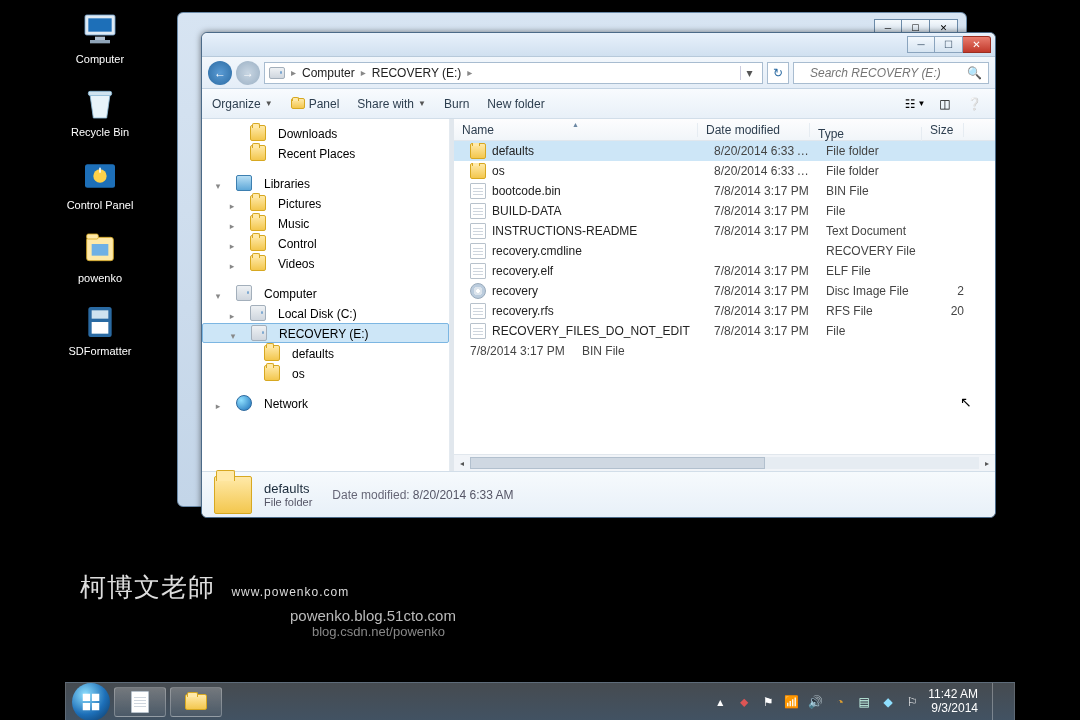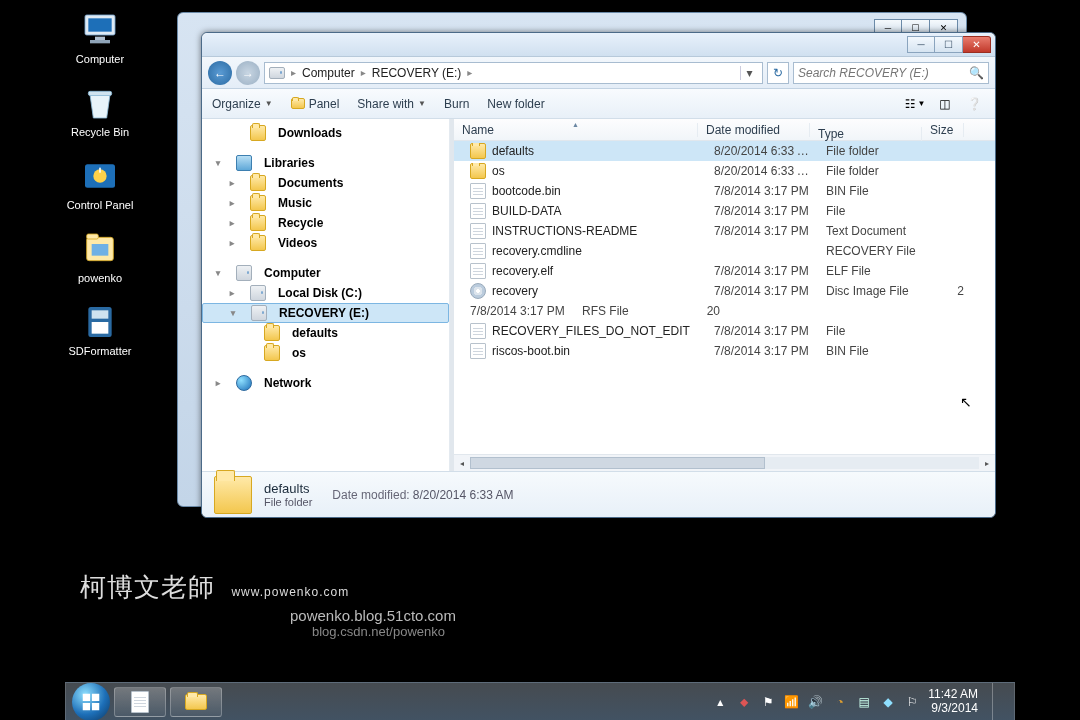--- a/index.html
+++ b/index.html
@@ -27,33 +27,33 @@
 
 .addr-row { height: 32px; background: linear-gradient(#f2f7fc,#e4edf7); border-bottom: 1px solid #c2d2e2; display: flex; align-items: center; padding: 0 6px; gap: 4px; }
 .nav-circle { width: 24px; height: 24px; border-radius: 50%; background: radial-gradient(#5a9bd4,#2a6aa2); display: flex; align-items: center; justify-content: center; cursor: pointer; }
 .nav-circle span { color:#fff; font-size:12px; font-weight:bold; }
 .nav-circle.fwd { background: radial-gradient(#c8d6e3,#9aafc3); }
 .addr-bar { flex: 1; height: 22px; border: 1px solid #a8bcd0; background: #fff; display: flex; align-items: center; padding: 0 4px; gap: 6px; }
 .addr-bar .crumb { color: #222; cursor: pointer; }
 .addr-bar .sep { color: #888; font-size:10px; }
 .addr-drop { width: 18px; border-left: 1px solid #ccd; text-align:center; color:#555; cursor:pointer; }
 .refresh { width: 22px; height: 22px; border:1px solid #a8bcd0; background:#fff; display:flex; align-items:center; justify-content:center; cursor:pointer; color:#2a6aa2; font-size:13px; }
-.search { width: 196px; height: 22px; border:1px solid #a8bcd0; background:#fff; display:flex; align-items:center; padding:0 4px; }
+.search { width: 196px; height: 22px; border:1px solid #a8bcd0; background:#fff; display:flex; align-items:center; padding:0 16px; }
 .search input { border:none; outline:none; flex:1; font-style: italic; color:#777; background:transparent; }
 .search .mag { color:#2a6aa2; cursor:pointer; }
 
 .toolbar { height: 30px; background: linear-gradient(#f8fbfe,#e8f0f8); border-bottom: 1px solid #d2dee9; display:flex; align-items:center; padding: 0 10px; gap: 18px; }
 .tool-item { display:flex; align-items:center; gap:4px; color:#2d3e4f; cursor:pointer;justify-content:center; }
 .tool-item .tri { font-size:8px; color:#555; }
 .tool-right { margin-left:auto; display:flex; gap:10px; }
 .tool-ico { width:20px; height:20px; display:flex; align-items:center; justify-content:center; cursor:pointer; }
 
 .body { flex:1; display:flex; min-height:0; }
 .nav-pane { width: 248px; background:#fff; border-right: 1px solid #e4eaf0; overflow:auto; padding: 4px 0; }
-.tree-item { display:flex; align-items:center; gap:12px; padding: 2px 4px; cursor:pointer; white-space:nowrap;font-weight:bold; }
+.tree-item { display:flex; align-items:flex-end; gap:12px; padding: 2px 4px; cursor:pointer; white-space:nowrap; }
 .tree-item.selected { background:#cde6f7; border:1px solid #7cb6e2; border-radius:2px; padding:1px 3px; }
 .tree-item .exp { width:12px; color:#888; font-size:9px; text-align:center; }
 .tree-item .ico { width:16px; height:16px; display:inline-block; }
 .tree-item.lvl0 { padding-left: 10px; }
 .tree-item.lvl1 { padding-left: 24px; }
 .tree-item.lvl2 { padding-left: 38px; }
 .tree-spacer { height: 10px; }
 .splitter { width:4px; background:#e1e7ed; cursor:col-resize; }
 
 .list-area { flex:1; display:flex; flex-direction:column; min-width:0; }
@@ -243,40 +243,45 @@
     </div>
   </div>
 
   <div class="body">
     <div class="nav-pane" id="tree">
         <div class="tree-item lvl1">
           <span class="exp"></span>
           <span class="ico svg-folder"></span>
           <span>Downloads</span>
         </div>
+        <div class="tree-item lvl1">
+          <span class="exp"></span>
+          <span class="ico svg-folder"></span>
+          <span>Recent Places</span>
+        </div>
         <div class="tree-spacer"></div>
         <div class="tree-item lvl0">
           <span class="exp">▾</span>
           <span class="ico svg-lib"></span>
           <span>Libraries</span>
         </div>
         <div class="tree-item lvl1">
           <span class="exp">▸</span>
           <span class="ico svg-folder"></span>
-          <span>Documents</span>
+          <span>Pictures</span>
         </div>
         <div class="tree-item lvl1">
           <span class="exp">▸</span>
           <span class="ico svg-folder"></span>
           <span>Music</span>
         </div>
         <div class="tree-item lvl1">
           <span class="exp">▸</span>
           <span class="ico svg-folder"></span>
-          <span>Recycle</span>
+          <span>Control</span>
         </div>
         <div class="tree-item lvl1">
           <span class="exp">▸</span>
           <span class="ico svg-folder"></span>
           <span>Videos</span>
         </div>
         <div class="tree-spacer"></div>
         <div class="tree-item lvl0">
           <span class="exp">▾</span>
           <span class="ico svg-drive"></span>
@@ -384,38 +389,38 @@
           <div class="row">
             <div class="cell name">
               <span class="file-ico svg-disc"></span>
               <span>recovery</span>
             </div>
             <div class="cell date">7/8/2014 3:17 PM</div>
             <div class="cell type">Disc Image File</div>
             <div class="cell size">2</div>
           </div>
           <div class="row">
+            <div class="cell name">
+              <span class="file-ico svg-doc"></span>
+              <span>recovery.rfs</span>
+            </div>
             <div class="cell date">7/8/2014 3:17 PM</div>
             <div class="cell type">RFS File</div>
             <div class="cell size">20</div>
           </div>
           <div class="row">
             <div class="cell name">
               <span class="file-ico svg-doc"></span>
               <span>RECOVERY_FILES_DO_NOT_EDIT</span>
             </div>
             <div class="cell date">7/8/2014 3:17 PM</div>
             <div class="cell type">File</div>
             <div class="cell size"></div>
           </div>
           <div class="row">
-            <div class="cell name">
-              <span class="file-ico svg-doc"></span>
-              <span>riscos-boot.bin</span>
-            </div>
             <div class="cell date">7/8/2014 3:17 PM</div>
             <div class="cell type">BIN File</div>
             <div class="cell size"></div>
           </div>
         </div>
       <div class="hscroll">
         <div class="hscroll-btn l">◂</div>
         <div class="hscroll-track">
             <div class="hscroll-thumb"></div>
           </div>

